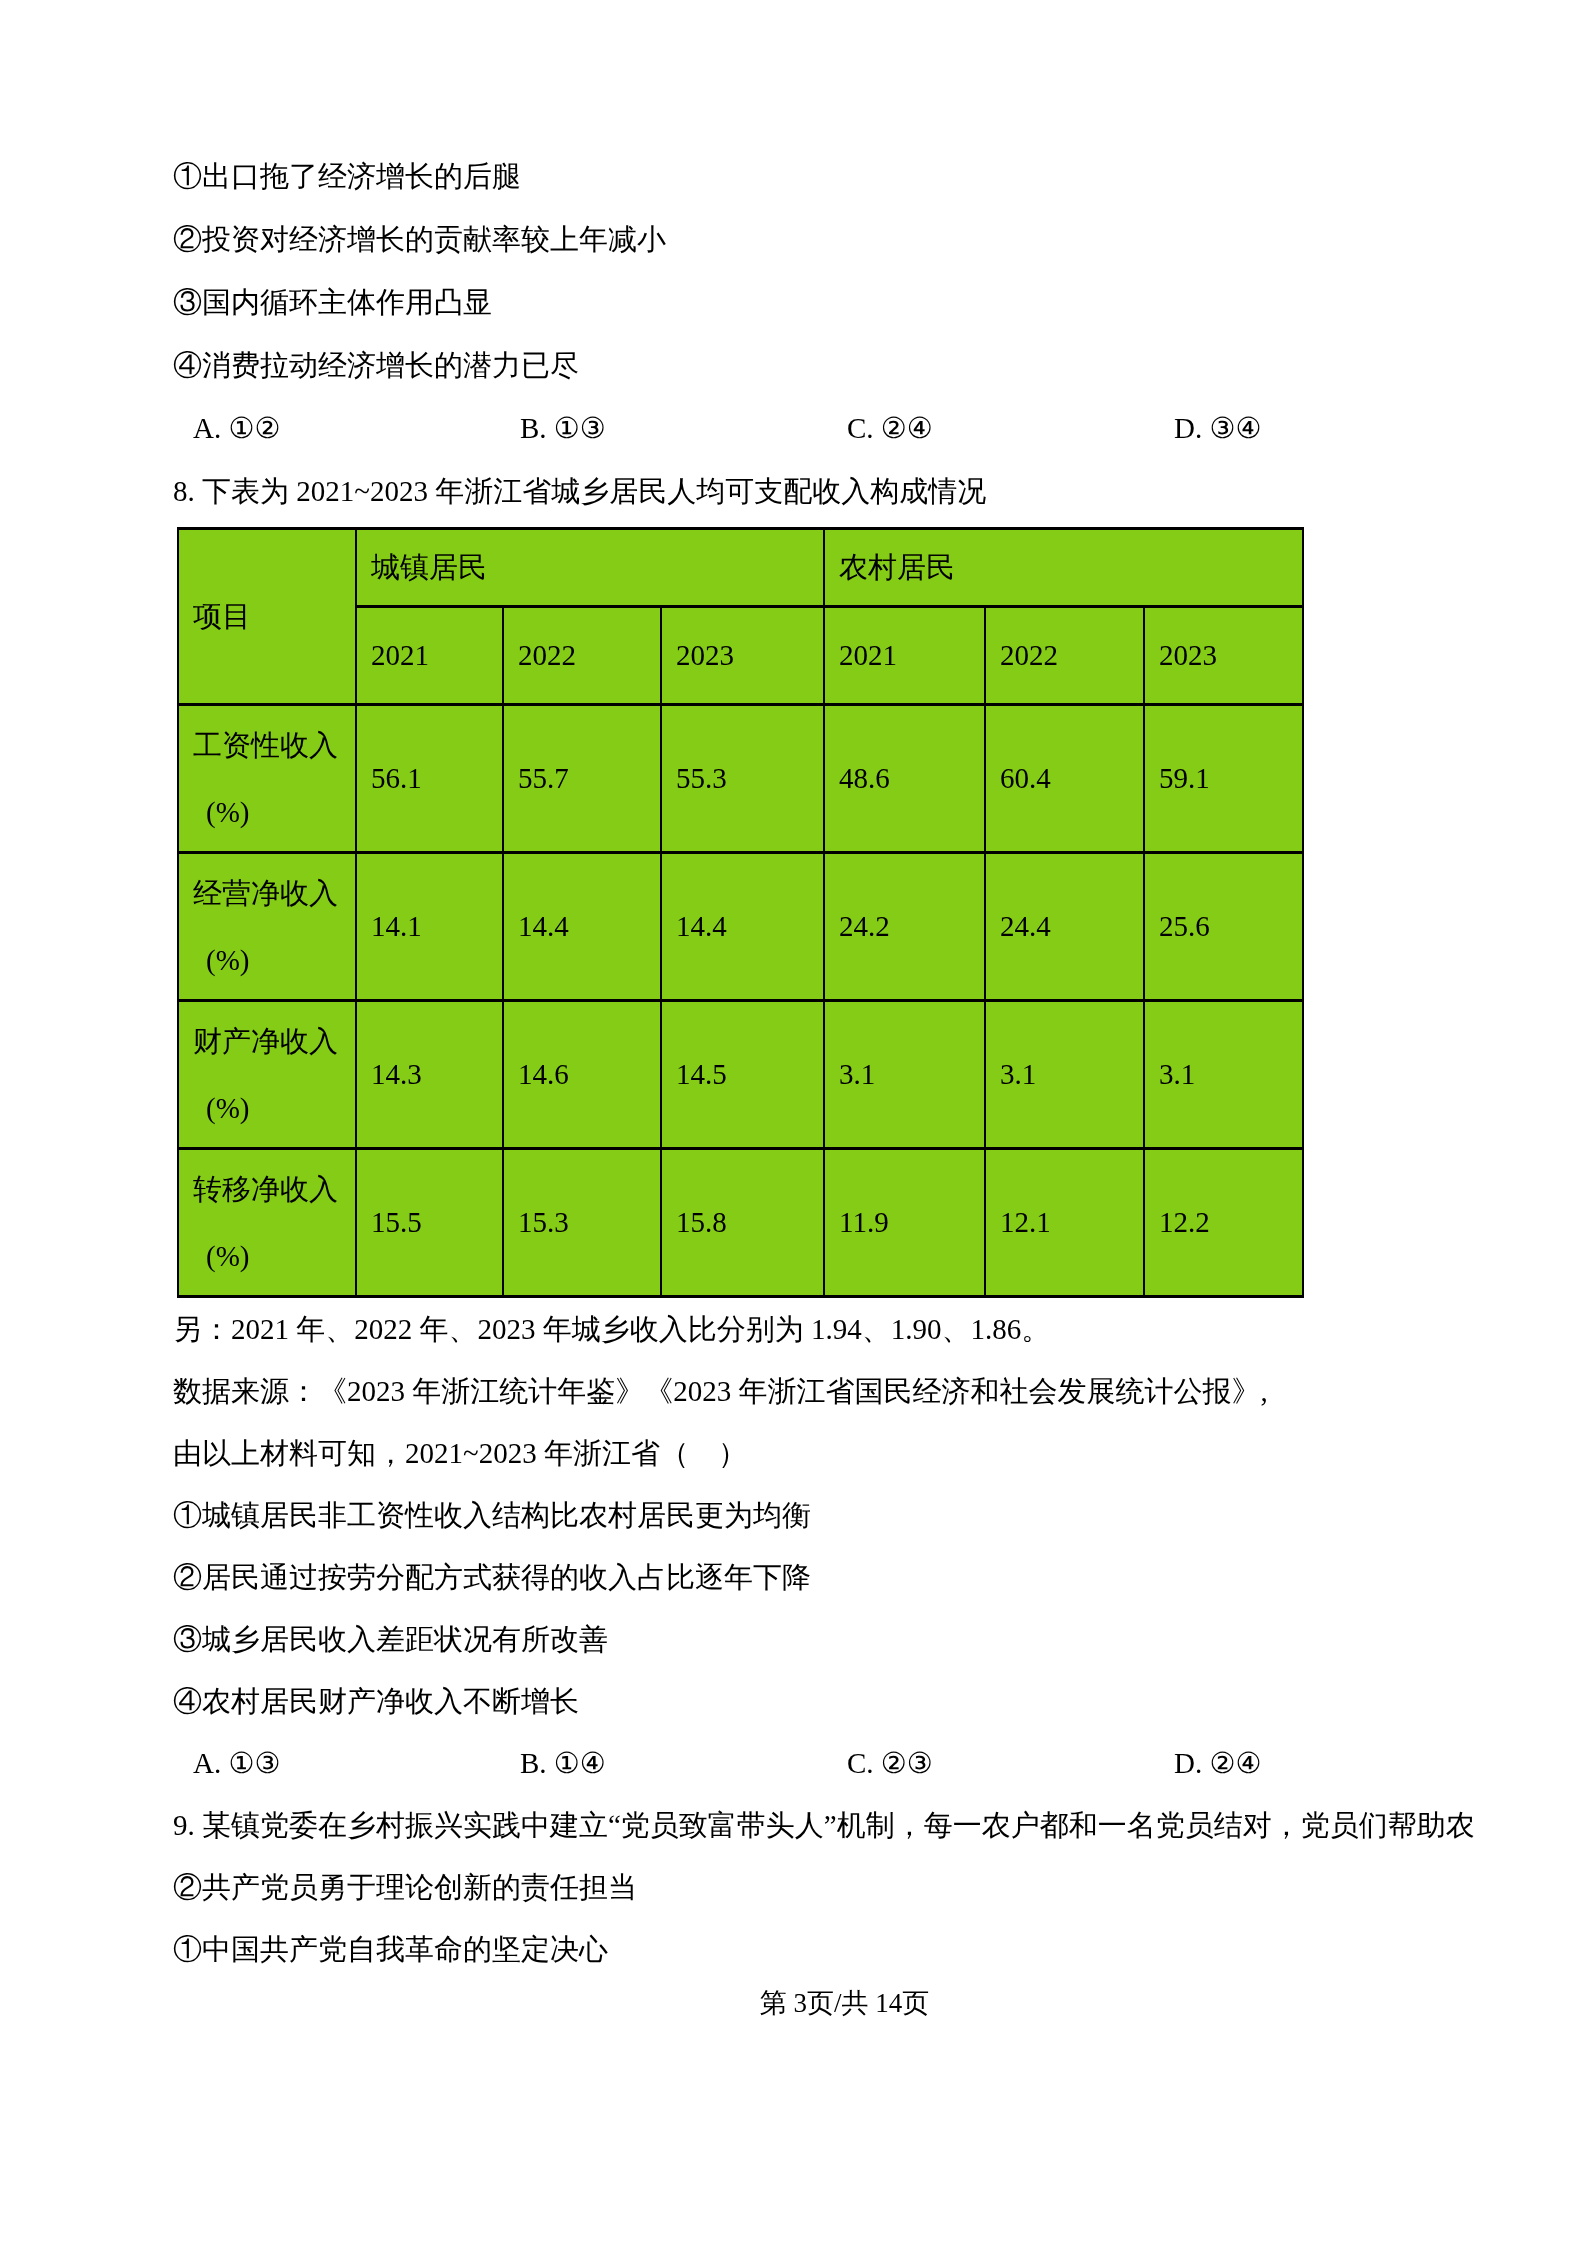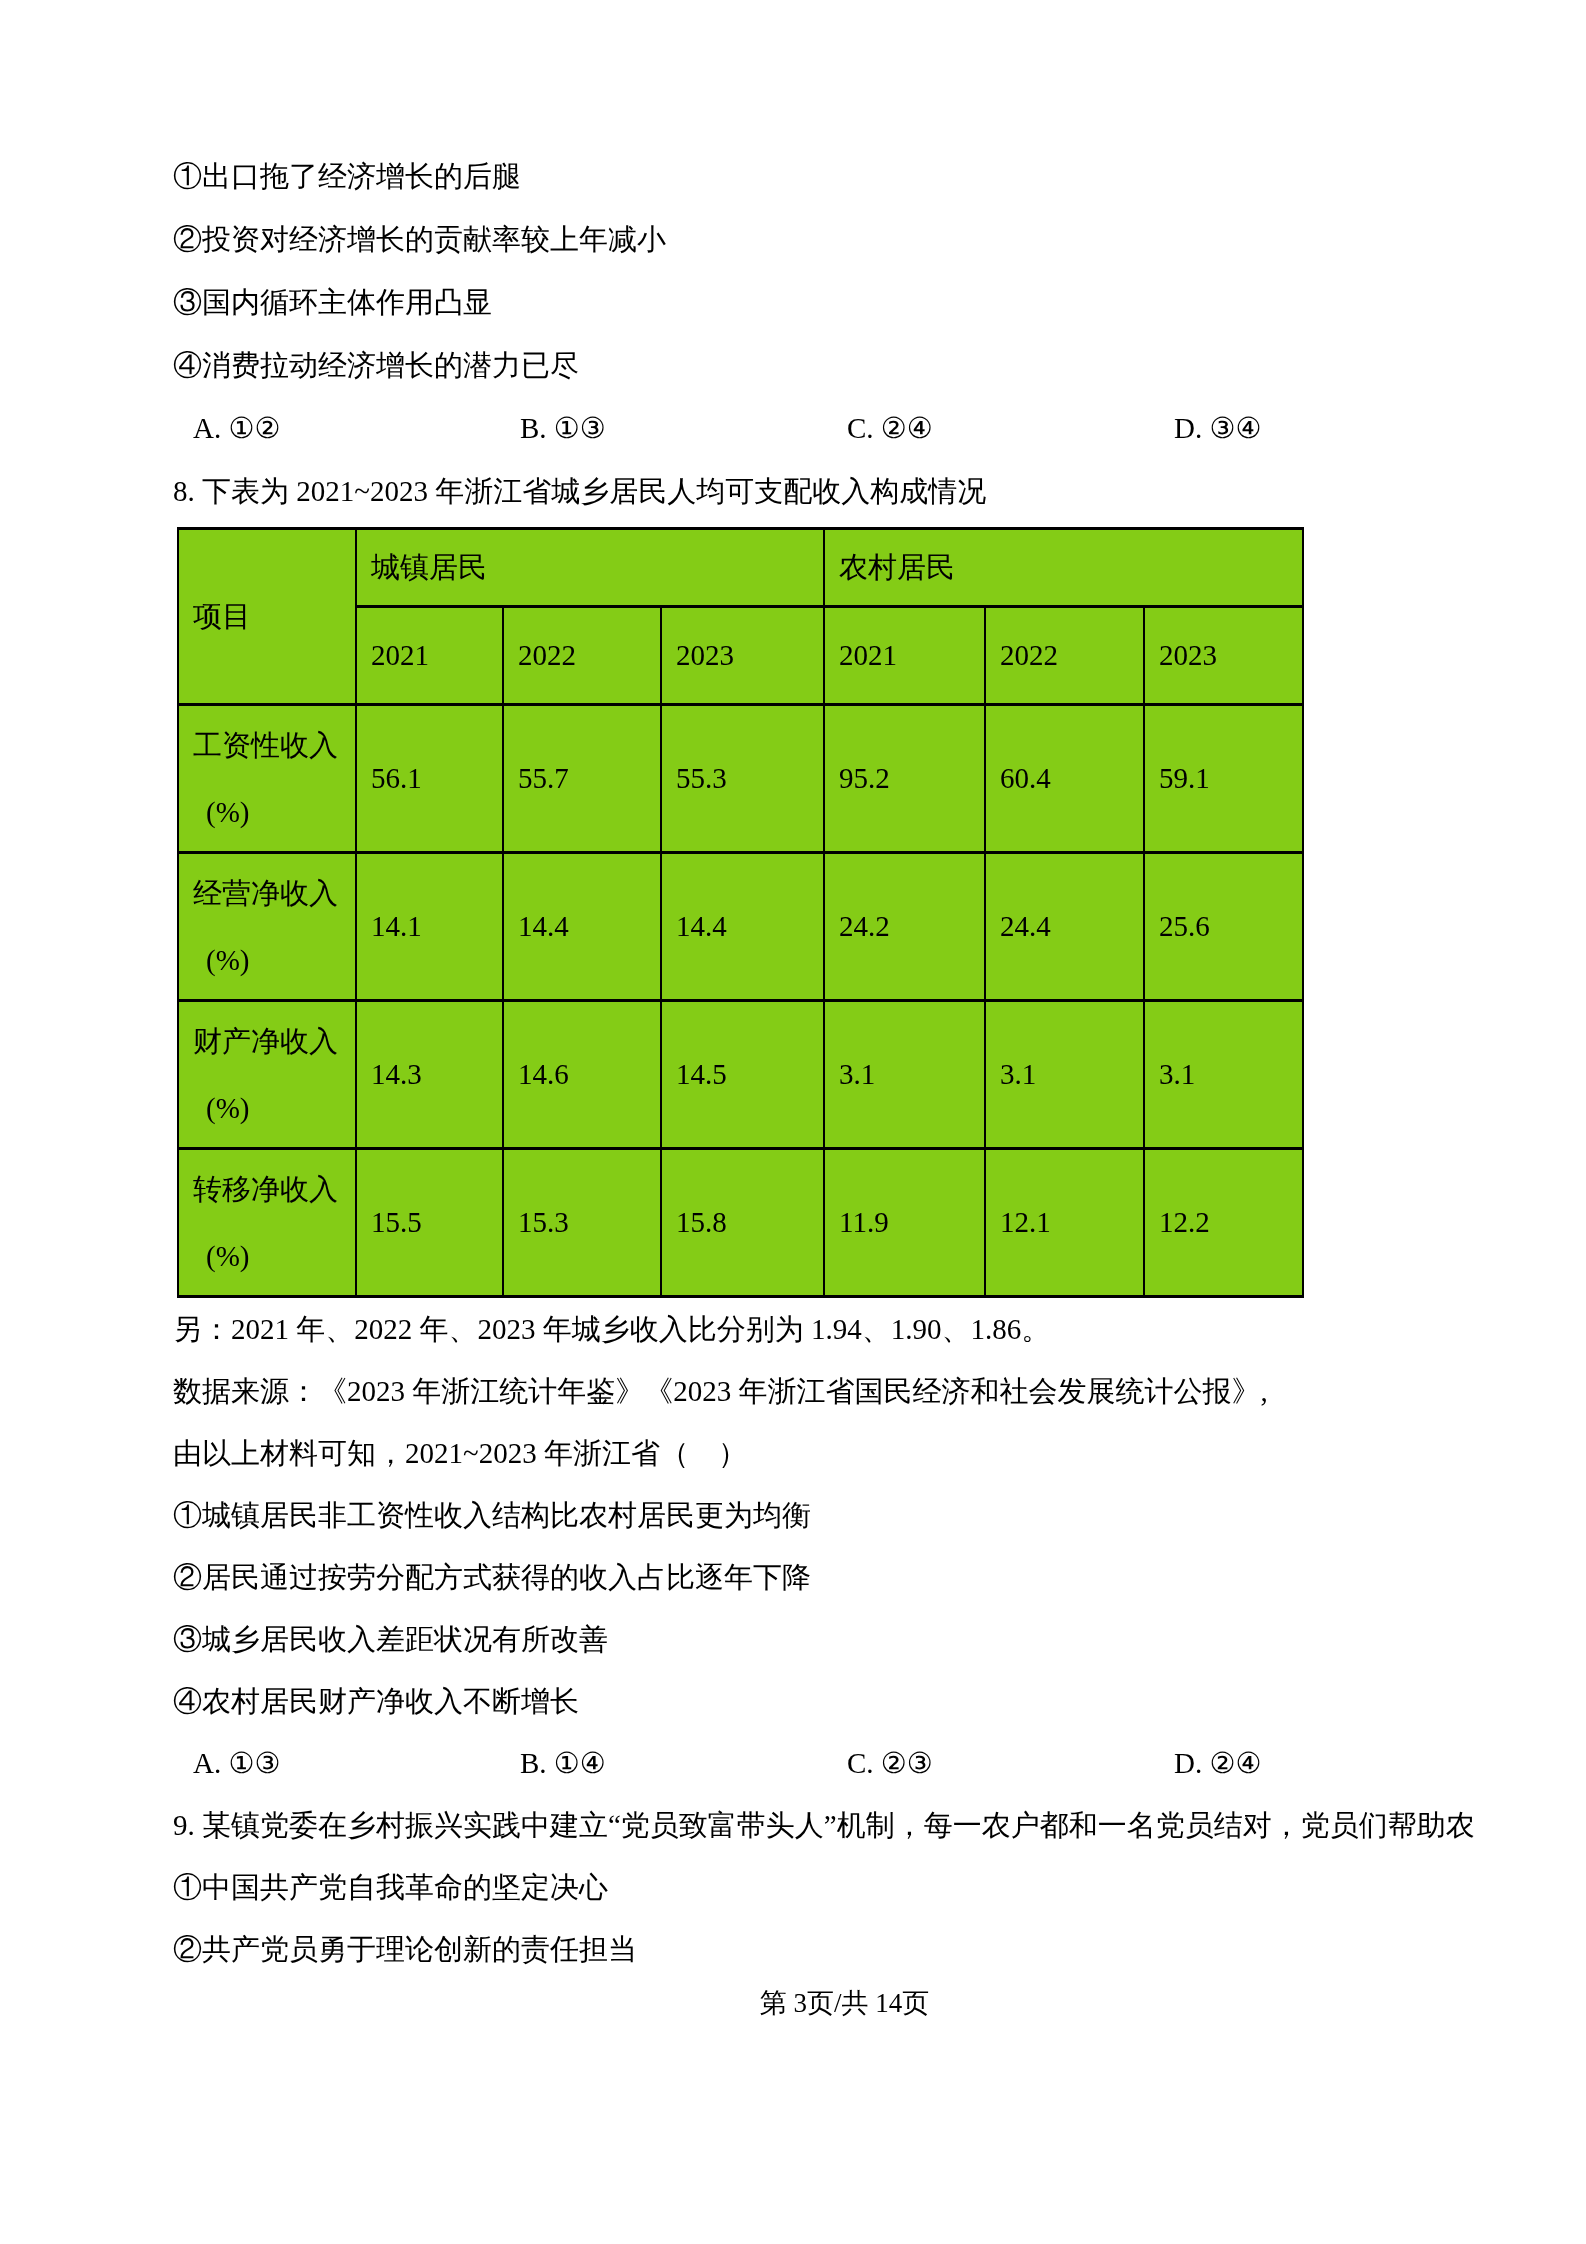--- a/index.html
+++ b/index.html
@@ -99,21 +99,21 @@
           <td>2023</td>
         </tr>
         <tr class="brow">
           <td class="rowlabel">
             <div>工资性收入</div>
             <div class="unit">(%)</div>
           </td>
           <td>56.1</td>
           <td>55.7</td>
           <td>55.3</td>
-          <td>95.2</td>
+          <td>48.6</td>
           <td>60.4</td>
           <td>59.1</td>
         </tr>
         <tr class="brow">
           <td class="rowlabel">
             <div>经营净收入</div>
             <div class="unit">(%)</div>
           </td>
           <td>14.1</td>
           <td>14.4</td>
@@ -159,19 +159,19 @@
     <div class="line2">④农村居民财产净收入不断增长</div>
 
     <div class="choices line2">
       <span class="choice">A. ①③</span>
       <span class="choice">B. ①④</span>
       <span class="choice">C. ②③</span>
       <span class="choice">D. ②④</span>
     </div>
 
     <div class="line2">9. 某镇党委在乡村振兴实践中建立“党员致富带头人”机制，每一农户都和一名党员结对，党员们帮助农</div>
+    <div class="line2">②共产党员勇于理论创新的责任担当</div>
     <div class="line2">①中国共产党自我革命的坚定决心</div>
-    <div class="line2">②共产党员勇于理论创新的责任担当</div>
 
     <div class="footer">第 3页/共 14页</div>
 
   </div>
 </div>
 
 </body></html>

